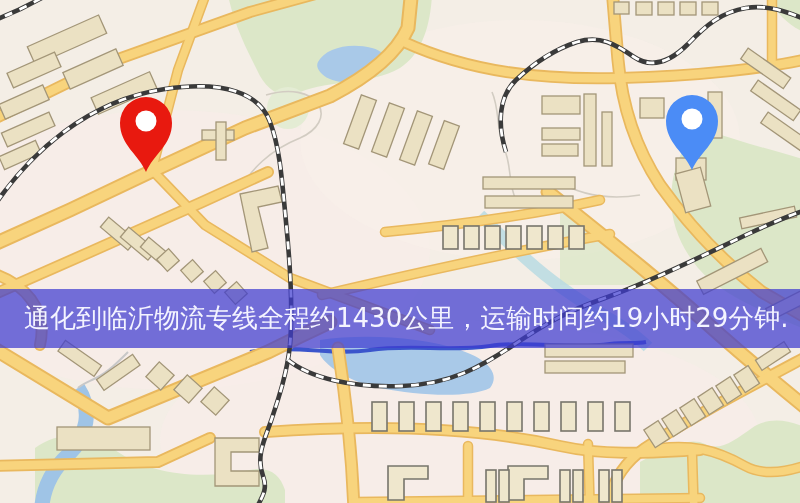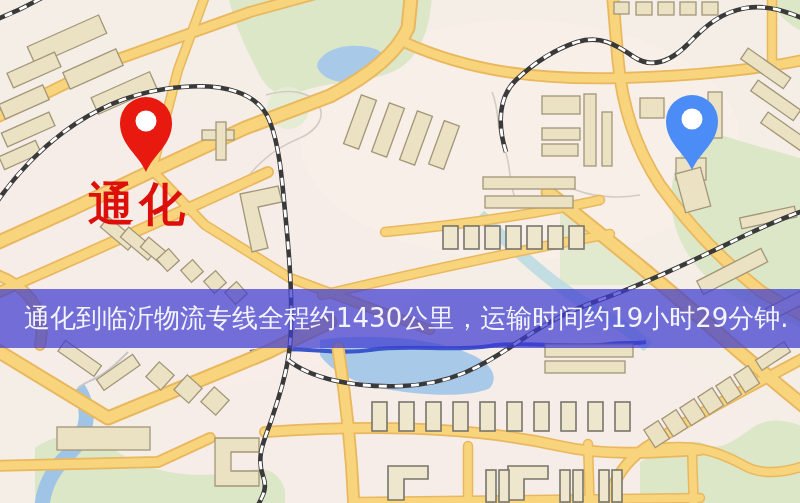--- a/index.html
+++ b/index.html
@@ -260,18 +260,17 @@
       <path d="M0,46 C-7,29 -26,19 -26,-3 A26,26 0 1 1 26,-3 C26,19 7,29 0,46 Z" fill="#4b8cf6"></path>
       <circle cx="0" cy="-5" r="10.5" fill="#ffffff"></circle>
     </g>
 
     <g transform="translate(146,126)">
       <path d="M0,46 C-7,29 -26,19 -26,-3 A26,26 0 1 1 26,-3 C26,19 7,29 0,46 Z" fill="#e8190f"></path>
       <circle cx="0" cy="-5" r="10.5" fill="#ffffff"></circle>
     </g>
   </svg>
 
-  <div class="city-label origin-label">通化</div>
 
   <div class="banner">
     <span>通化到临沂物流专线全程约1430公里，运输时间约19小时29分钟.</span>
   </div>
 </div>
 
 </body></html>

